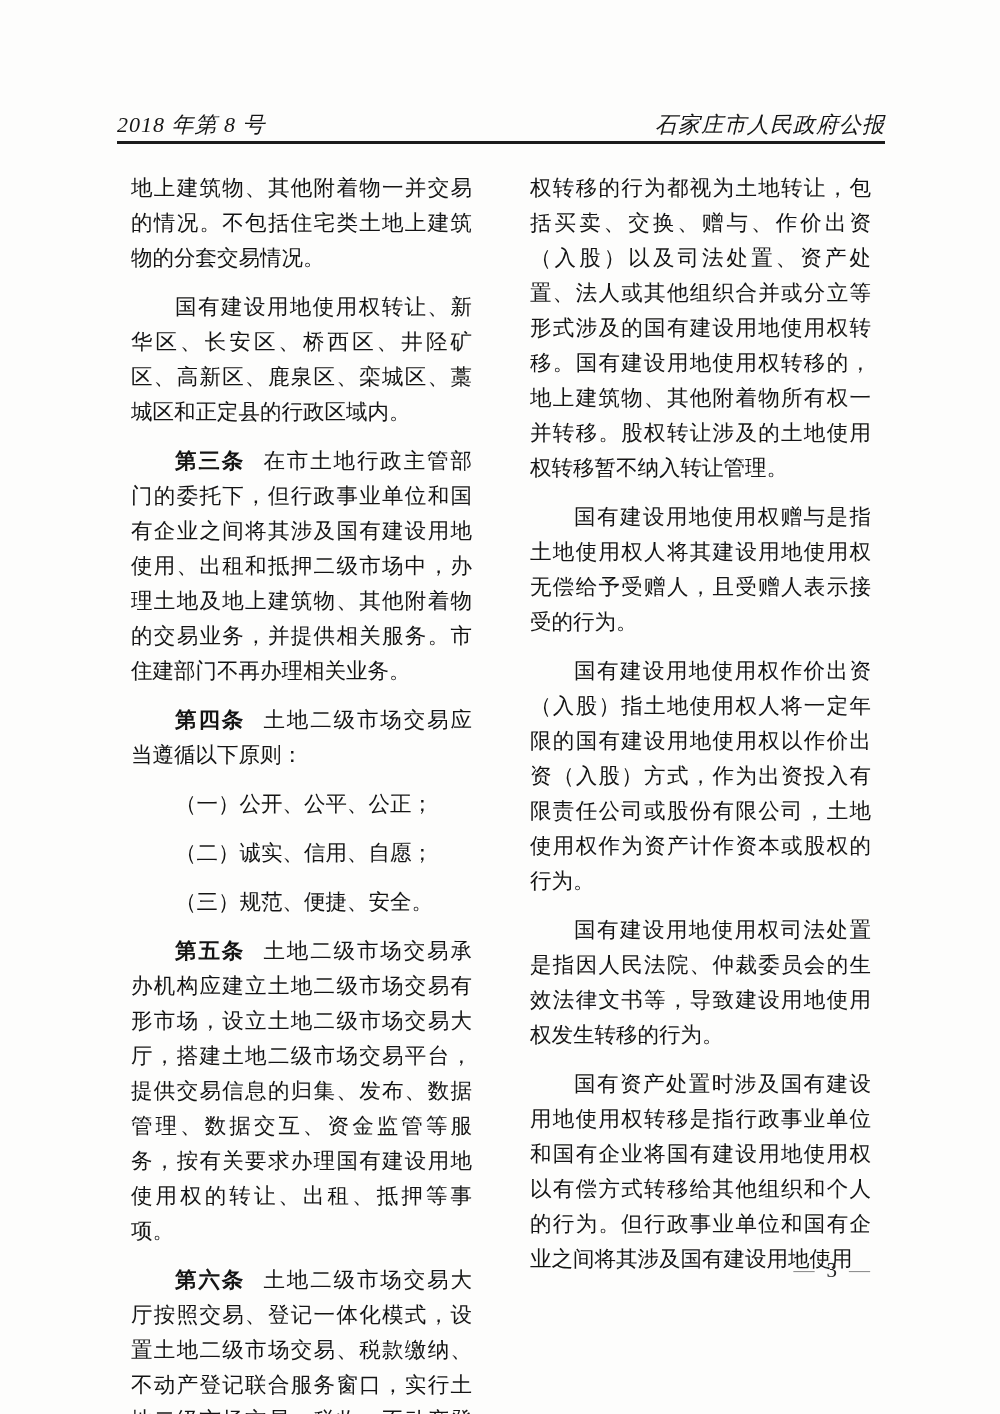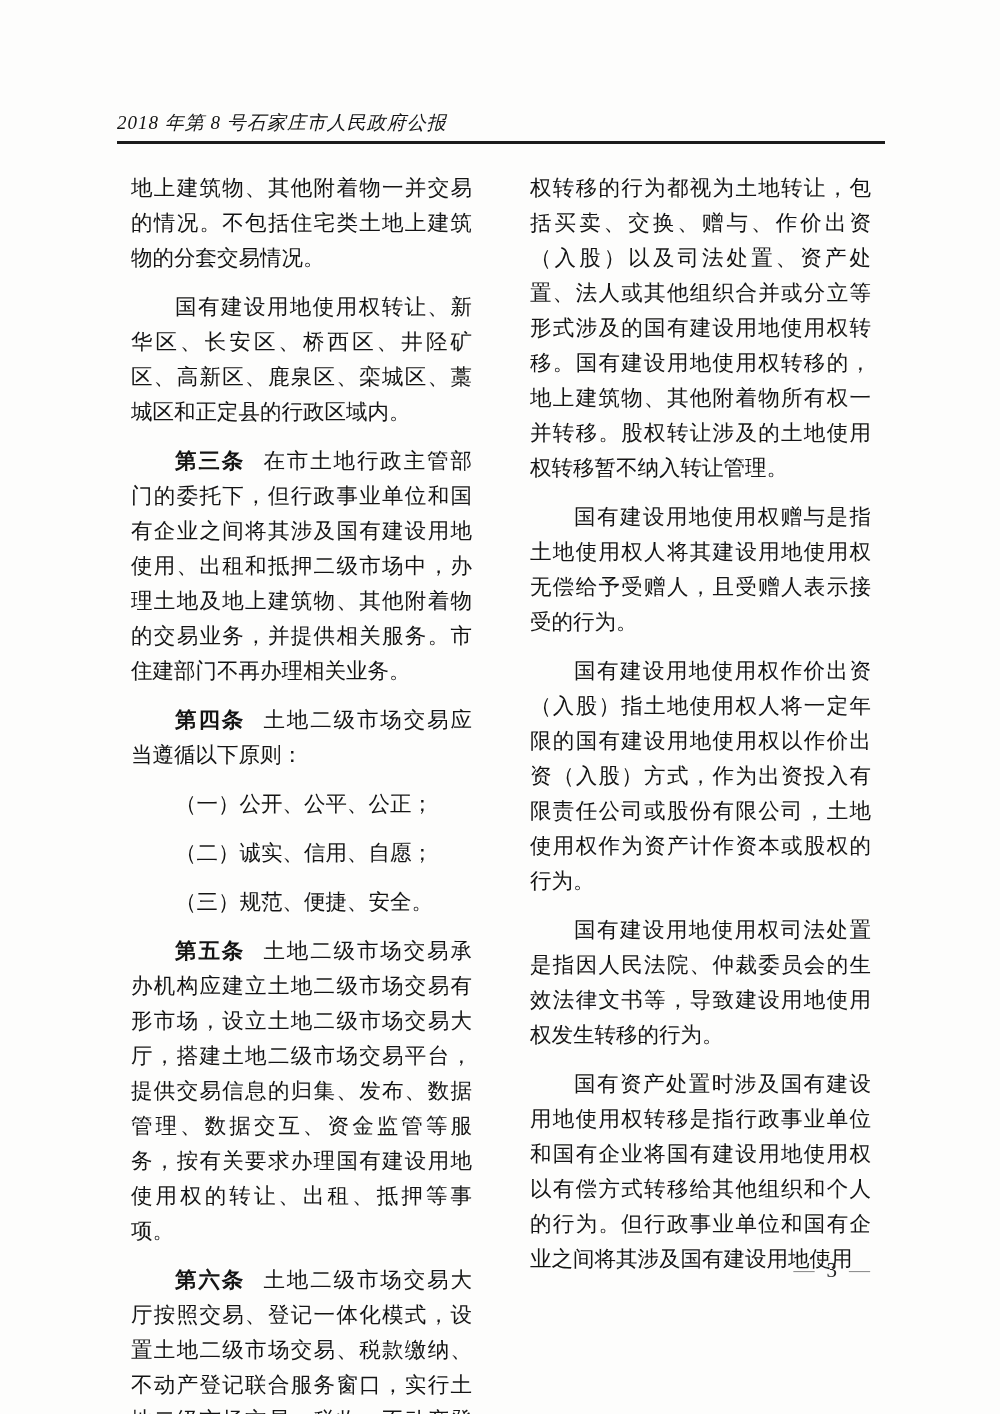--- a/index.html
+++ b/index.html
@@ -13,22 +13,23 @@
     font-family: "Liberation Serif", serif;
     overflow: hidden;
   }
   
   .header {
     position: absolute;
     left: 117px;
     right: 115px;
     top: 110px;
     display: flex;
+    justify-content: space-between;
     align-items: flex-end;
-    font-size: 19px;
+    font-size: 22px;
     font-style: italic;
     letter-spacing: 1px;
   }
   .header-rule {
     position: absolute;
     left: 117px;
     right: 115px;
     top: 141px;
     height: 3px;
     background: #1c1c1c;

